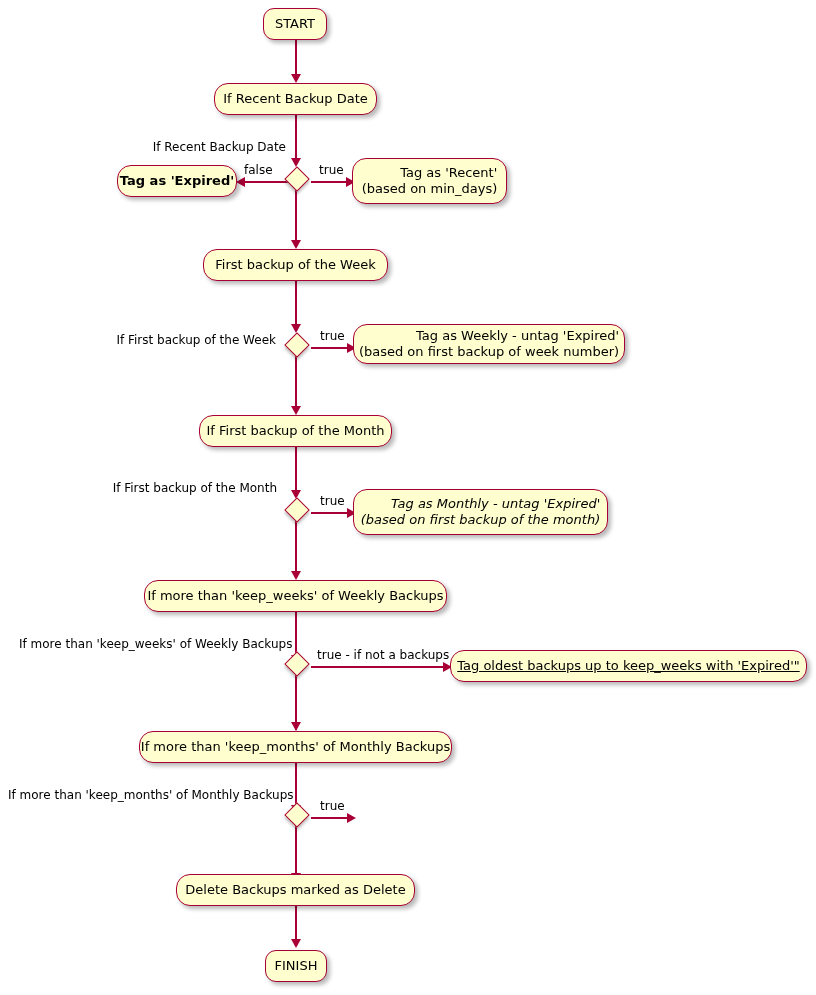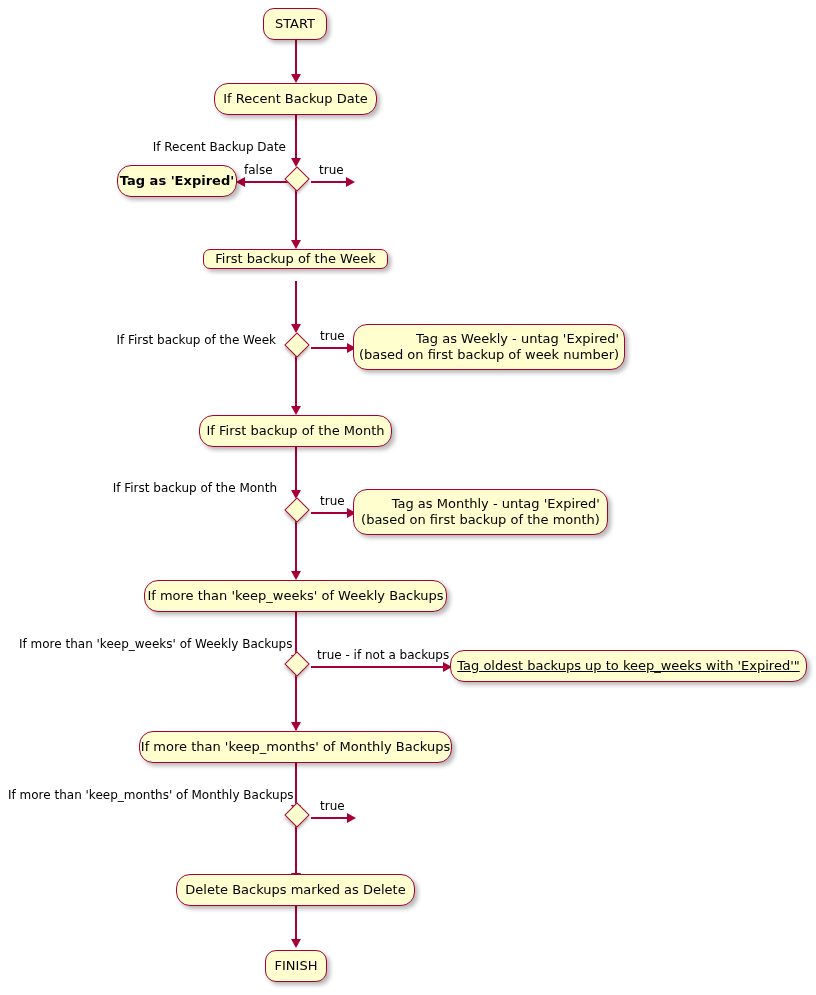--- a/index.html
+++ b/index.html
@@ -124,55 +124,57 @@
   <div class="diamond" style="left:288px; top:170px;"></div>
 
   <div class="edge-label" style="left:244px; top:163px;">false</div>
   <div class="hline" style="left:241px; top:181px; width:49px;"></div>
   <div class="arrow-left" style="left:236px; top:177px;"></div>
   <div class="node" style="left:117px; top:165px; width:120px; height:32px;font-weight:bold;">Tag as 'Expired'</div>
 
   <div class="edge-label" style="left:319px; top:163px;">true</div>
   <div class="hline" style="left:311px; top:181px; width:38px;"></div>
   <div class="arrow-right" style="left:346px; top:177px;"></div>
+  <div class="node" style="left:352px; top:158px; width:155px; height:46px;">Tag as 'Recent'
+(based on min_days)</div>
 
   <div class="vline" style="left:295px; top:188px; height:57px;"></div>
   <div class="arrow-down" style="left:291px; top:240px;"></div>
 
-  <div class="node" style="left:203px; top:249px; width:185px; height:20px;border-radius:7px;">First backup of the Week</div>
+  <div class="node" style="left:203px; top:249px; width:185px; height:32px;">First backup of the Week</div>
 
   <div class="vline" style="left:295px; top:281px; height:49px;"></div>
   <div class="arrow-down" style="left:291px; top:324px;"></div>
 
   <div class="edge-label right-align" style="left:76px; top:315px; width:200px;margin-top:18px;">If First backup of the Week</div>
 
   <div class="diamond" style="left:288px; top:336px;"></div>
 
   <div class="edge-label" style="left:320px; top:329px;">true</div>
   <div class="hline" style="left:311px; top:347px; width:39px;"></div>
   <div class="arrow-right" style="left:347px; top:343px;"></div>
-  <div class="node" style="left:353px; top:324px; width:272px; height:46px;">Tag as Weekly - untag 'Expired'
+  <div class="node" style="left:353px; top:324px; width:272px; height:40px;">Tag as Weekly - untag 'Expired'
 (based on first backup of week number)</div>
 
   <div class="vline" style="left:295px; top:354px; height:57px;"></div>
   <div class="arrow-down" style="left:291px; top:406px;"></div>
 
   <div class="node" style="left:199px; top:415px; width:193px; height:32px;">If First backup of the Month</div>
 
   <div class="vline" style="left:295px; top:447px; height:49px;"></div>
   <div class="arrow-down" style="left:291px; top:490px;"></div>
 
   <div class="edge-label right-align" style="left:74px; top:481px; width:203px;">If First backup of the Month</div>
 
   <div class="diamond" style="left:288px; top:501px;"></div>
 
   <div class="edge-label" style="left:320px; top:494px;">true</div>
   <div class="hline" style="left:311px; top:512px; width:39px;"></div>
   <div class="arrow-right" style="left:347px; top:508px;"></div>
-  <div class="node" style="left:353px; top:489px; width:255px; height:46px;">Tag as Monthly - untag 'Expired'
+  <div class="node" style="left:353px; top:489px; width:255px; height:46px;font-style:italic;">Tag as Monthly - untag 'Expired'
 (based on first backup of the month)</div>
 
   <div class="vline" style="left:295px; top:519px; height:57px;"></div>
   <div class="arrow-down" style="left:291px; top:571px;"></div>
 
   <div class="node" style="left:144px; top:580px; width:303px; height:32px;">If more than 'keep_weeks' of Weekly Backups</div>
 
   <div class="vline" style="left:295px; top:612px; height:49px;"></div>
   <div class="arrow-down" style="left:291px; top:655px;"></div>
 

